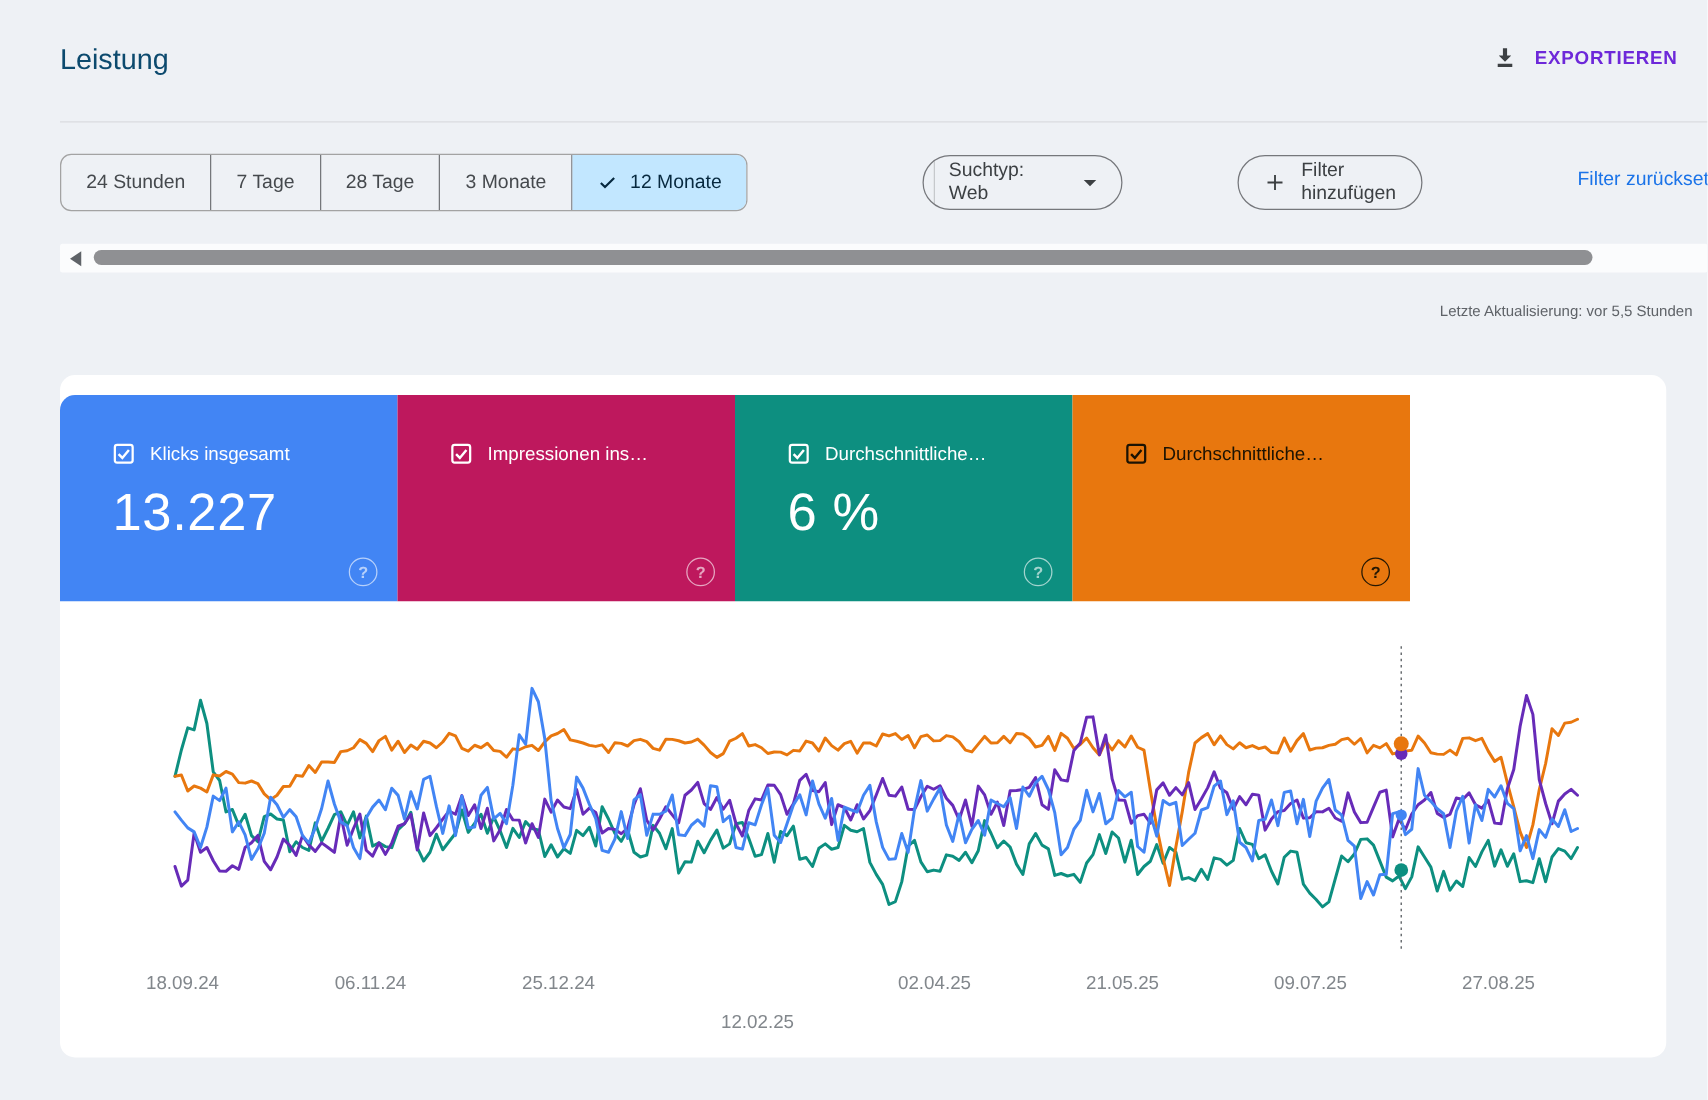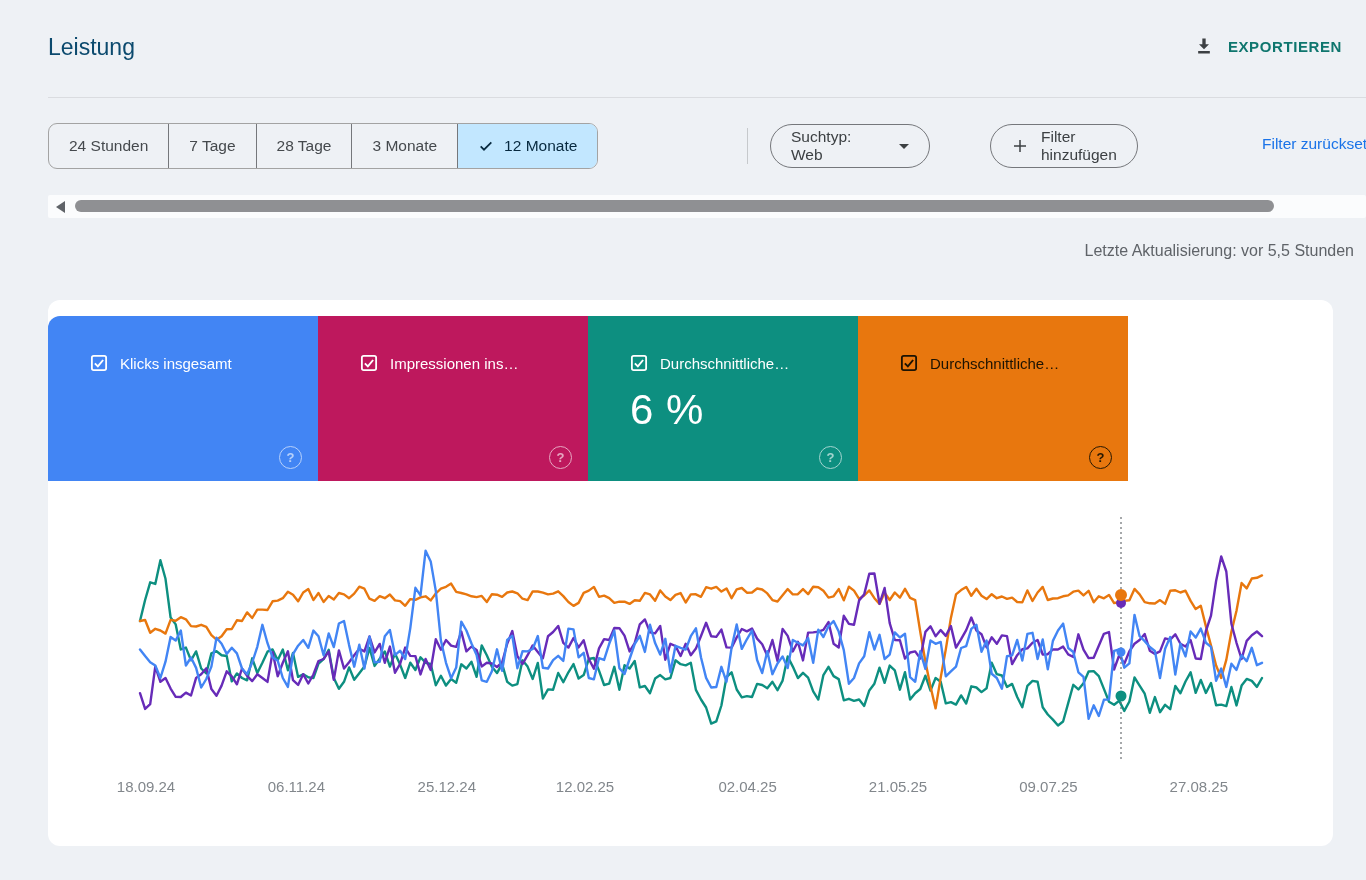--- a/index.html
+++ b/index.html
@@ -5,49 +5,49 @@
   html,body{margin:0;padding:0;}
   body{
     width:1366px;height:880px;position:relative;overflow:hidden;
     background:#eef1f5;
     font-family:"Liberation Sans", sans-serif;
     color:#3c4043;
   }
   
   .page-title{position:absolute;left:48px;top:34px;font-size:23px;color:#0c4a6e;}
   .export-btn{position:absolute;right:24px;top:36px;display:flex;align-items:center;gap:14px;
-    cursor:pointer;color:#0f766e;}
+    cursor:pointer;color:#6d28d9;}
   .export-btn .lbl{font-size:15px;font-weight:700;letter-spacing:.6px;}
   .header-divider{position:absolute;left:48px;right:0;top:97px;height:1px;background:#dadce0;}
 
   
   .filter-row{position:absolute;left:48px;top:124px;height:44px;display:flex;align-items:center;}
   .seg-group{display:flex;height:44px;border:1px solid #a3a3a3;border-radius:9px;overflow:hidden;}
   .seg{display:flex;align-items:center;justify-content:center;gap:10px;
     font-size:15.5px;color:#45494d;cursor:pointer;border-right:1px solid #75777b;padding:0 20px;}
   .seg:last-child{border-right:none;}
   .seg.selected{background:#c2e7ff;color:#07293f;font-weight:500;}
   .v-divider{position:absolute;left:699px;top:4px;width:1px;height:36px;background:#c6c9cc;}
   .pill{height:42px;border:1px solid #75777b;border-radius:22px;display:flex;align-items:center;
     gap:12px;padding:0 20px;font-size:15.5px;color:#3c4043;cursor:pointer;background:transparent;}
-  .pill.suchtyp{position:absolute;left:722px;top:0;gap:48px;}
+  .pill.suchtyp{position:absolute;left:690px;top:0;gap:48px;}
   .pill.addfilter{position:absolute;left:942px;top:0;}
   .caret-down{width:0;height:0;border-left:5px solid transparent;border-right:5px solid transparent;
     border-top:5.5px solid #3c4043;}
   .reset-link{position:absolute;left:1214px;top:11px;font-size:15.5px;font-weight:500;color:#1a73e8;
     white-space:nowrap;cursor:pointer;}
 
   
   .hscroll{position:absolute;left:48px;right:0;top:195px;height:23px;background:#fbfcfd;border-radius:2px;}
   .hscroll .arrow-left{position:absolute;left:8px;top:5.5px;width:0;height:0;cursor:pointer;
     border-top:6px solid transparent;border-bottom:6px solid transparent;border-right:9px solid #5f6368;}
   .hscroll .thumb{position:absolute;left:27px;top:5px;width:1199px;height:12px;border-radius:7px;
     background:#8f9093;cursor:grab;}
 
-  .update-text{position:absolute;right:12px;top:242px;font-size:16px;color:#5f6368;}
+  .update-text{position:absolute;right:12px;top:242px;font-size:12px;color:#5f6368;}
 
   
   .panel{position:absolute;left:48px;top:300px;width:1285px;height:546px;background:#ffffff;
     border-radius:12px;}
   .cards{position:absolute;left:0;top:16px;display:flex;}
   .metric-card{width:270px;height:165px;position:relative;cursor:pointer;box-sizing:border-box;
     padding:38px 0 0 42px;}
   .metric-card:first-child{border-top-left-radius:12px;}
   .card-label-row{display:flex;align-items:center;gap:12px;font-size:15px;}
   .card-label{white-space:nowrap;overflow:hidden;max-width:190px;}
@@ -134,20 +134,21 @@
     <div class="metric-card" style="background: rgb(66, 133, 244); color: rgb(255, 255, 255);">
       <div class="card-label-row">
         <span class="cbox">
           <svg width="18" height="18" viewBox="0 0 24 24">
               <rect x="2.5" y="2.5" width="19" height="19" rx="2.5" fill="none" stroke="currentColor" stroke-width="2.4"></rect>
               <path fill="none" stroke="currentColor" stroke-width="2.6" d="M6.5 12.5l4 4 7-8.5"></path>
             </svg>
         </span>
         <span class="card-label">Klicks insgesamt</span>
       </div>
+      <div class="card-value">13.227</div>
       <div class="card-help">?</div>
     </div>
 
     <div class="metric-card" style="background: #be185d; color: rgb(255, 255, 255);">
       <div class="card-label-row">
         <span class="cbox">
           <svg width="18" height="18" viewBox="0 0 24 24">
               <rect x="2.5" y="2.5" width="19" height="19" rx="2.5" fill="none" stroke="currentColor" stroke-width="2.4"></rect>
               <path fill="none" stroke="currentColor" stroke-width="2.6" d="M6.5 12.5l4 4 7-8.5"></path>
             </svg>
@@ -194,19 +195,19 @@
       <circle cx="1073" cy="352" r="4.5" fill="#4285f4"></circle>
       <circle cx="1073" cy="396" r="5.5" fill="#0d8f80"></circle>
       <circle cx="1073" cy="303" r="5" fill="#672bb8"></circle>
       <circle cx="1073" cy="295" r="6" fill="#e8770e"></circle>
     </svg>
 
   <div class="x-labels" id="x-labels">
       <span class="x-label" style="left: 98px;">18.09.24</span>
       <span class="x-label" style="left: 248.4px;">06.11.24</span>
       <span class="x-label" style="left: 398.8px;">25.12.24</span>
-      <span class="x-label" style="left: 537px;">12.02.25</span>
+      <span class="x-label" style="left: 558px; margin-top: 31px;">12.02.25</span>
       <span class="x-label" style="left: 699.6px;">02.04.25</span>
       <span class="x-label" style="left: 850px;">21.05.25</span>
       <span class="x-label" style="left: 1000.4px;">09.07.25</span>
       <span class="x-label" style="left: 1150.8px;">27.08.25</span>
     </div>
 </div>
 
 </body></html>

